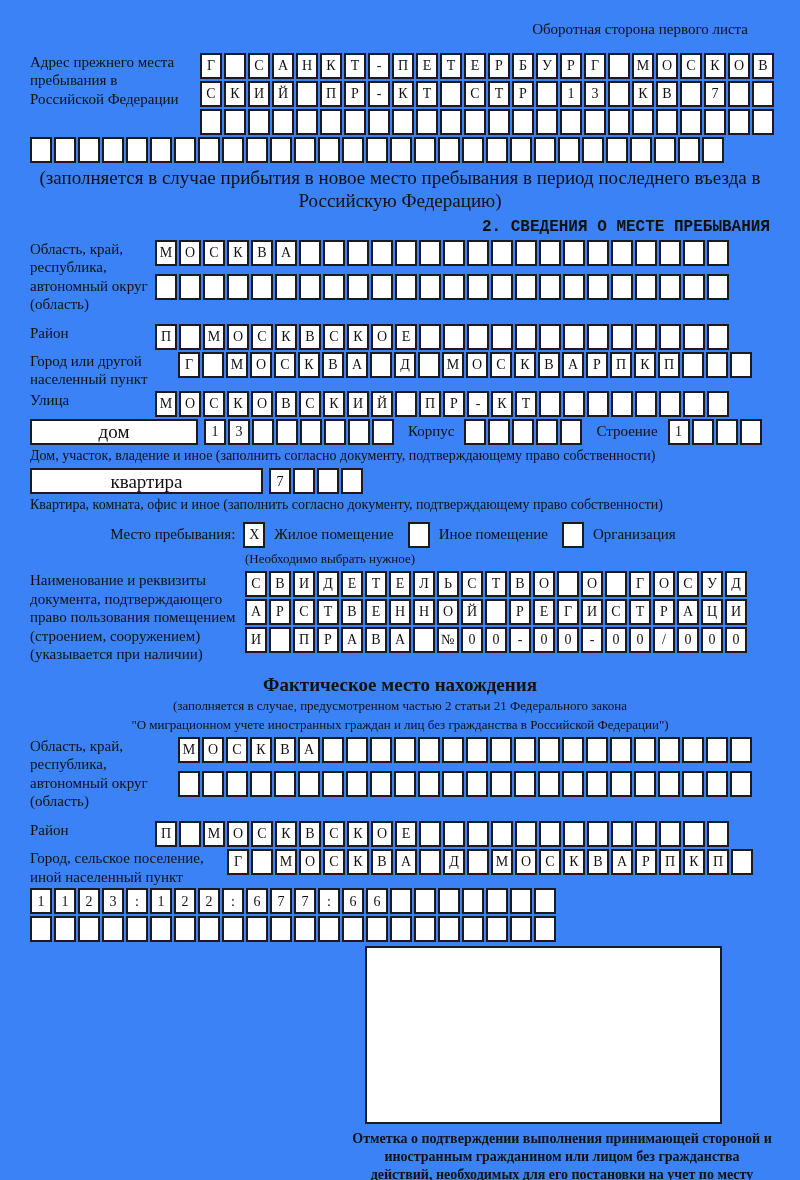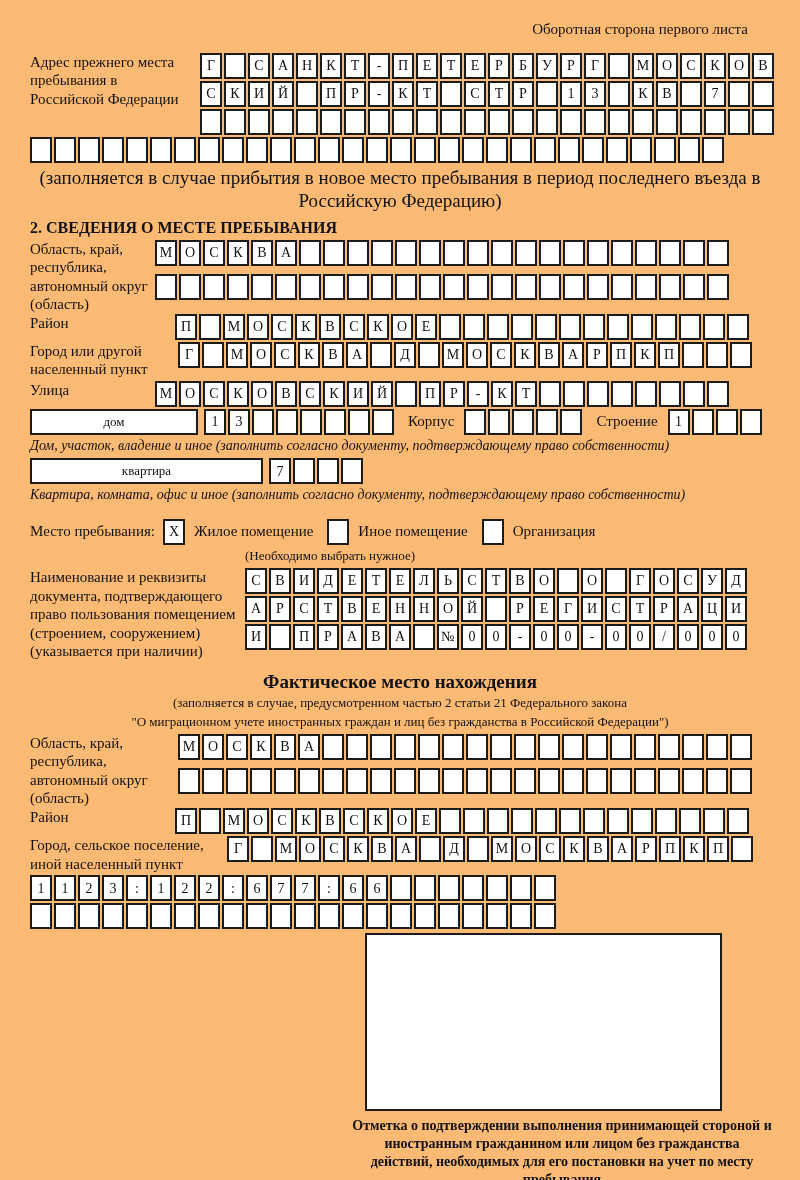--- a/index.html
+++ b/index.html
@@ -1,54 +1,54 @@
 <!DOCTYPE html>
 <html><head>
 <meta charset="utf-8">
 <style>
   html,body{margin:0;padding:0;background:#fff;}
   .page{
     width:800px;height:1180px;box-sizing:border-box;
     padding:20px 30px 10px 30px;
     font-family:"Liberation Serif","DejaVu Serif",serif;
-    font-size:15px;line-height:1.24;color:#111;background:#fdba74;
+    font-size:15px;line-height:1.24;color:#111;background:#3b82f6;
     overflow:hidden;
   }
   .side-note{text-align:right;margin-right:22px;font-size:15px;}
   .frow{display:flex;align-items:flex-start;}
   .flabel{flex:0 0 auto;}
   .w150{width:150px;margin-right:5px;}
   .w118{width:118px;margin-right:7px;}
   .w141{width:141px;margin-right:7px;}
   .w190{width:190px;margin-right:7px;}
   .w193{width:193px;margin-right:7px;}
   .w208{width:208px;margin-right:7px;}
   .cellcol{display:flex;flex-direction:column;}
   .cells{display:flex;flex:0 0 auto;}
   .cells .cell{
     width:22px;height:26px;box-sizing:border-box;border:2px solid #1b1b1b;
     margin-right:2px;display:inline-flex;align-items:center;justify-content:center;
     font-size:14px;background:#fff;flex:0 0 auto;
   }
-  .mt2{margin-top:2px;} .mt4{margin-top:4px;} .mt10{gap:20px;} .mt14{margin-top:14px;gap:15px;}
+  .mt2{margin-top:2px;} .mt4{margin-top:4px;} .mt10{margin-top:10px;} .mt14{margin-top:14px;gap:15px;}
   .gap8{margin-top:8px;}
   .note-c{text-align:center;font-size:19px;margin-top:3px;}
-  .note-l{font-size:14px;margin-top:2px;font-style:italic;}
-  .h-main{text-align:left;font-weight:bold;font-size:16px;margin-top:5px;}
+  .note-l{font-size:14px;margin-top:2px;}
+  .h-main{text-align:right;font-weight:bold;font-size:16px;margin-top:5px;font-family:Liberation Mono, monospace;}
   .h-sub{text-align:center;font-weight:bold;font-size:19px;margin-top:9px;}
   .wide-box{
     height:26px;box-sizing:border-box;border:2px solid #1b1b1b;
     display:flex;align-items:center;justify-content:center;
-    font-size:13px;flex:0 0 auto;background:#fff;
+    font-size:19px;flex:0 0 auto;background:#fff;
   }
   .w-house{width:168px;margin-right:6px;}
   .w-apt{width:233px;margin-right:6px;}
   .inline-label{margin:3px 10px 0 12px;flex:0 0 auto;}
   .house-row,.stay-row{display:flex;align-items:flex-start;}
-  .stay-row{margin-top:15px;}
+  .stay-row{margin-top:8px;justify-content:center;}
   .stay-label{margin-right:8px;margin-top:3px;}
   .checkbox{
     width:22px;height:26px;box-sizing:border-box;border:2px solid #1b1b1b;
     display:inline-flex;align-items:center;justify-content:center;
     font-size:14px;flex:0 0 auto;background:#fff;
   }
   .opt-label{margin:3px 14px 0 9px;}
   .choose-note{font-size:13px;margin-top:3px;margin-left:215px;}
   .center-note{font-size:13px;text-align:center;margin-top:2px;}
   .mark-box{

